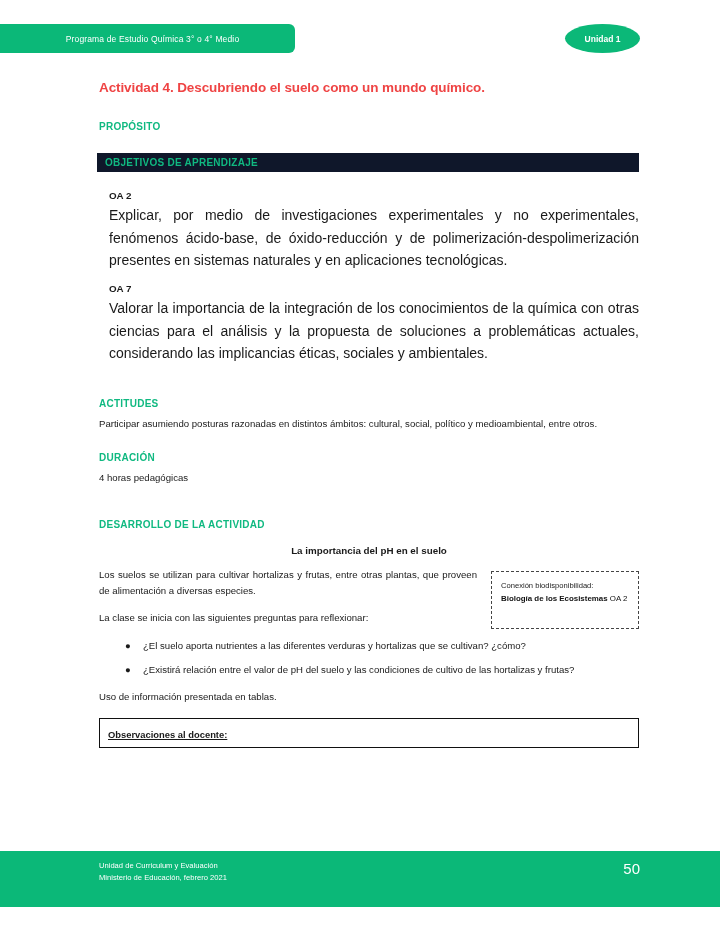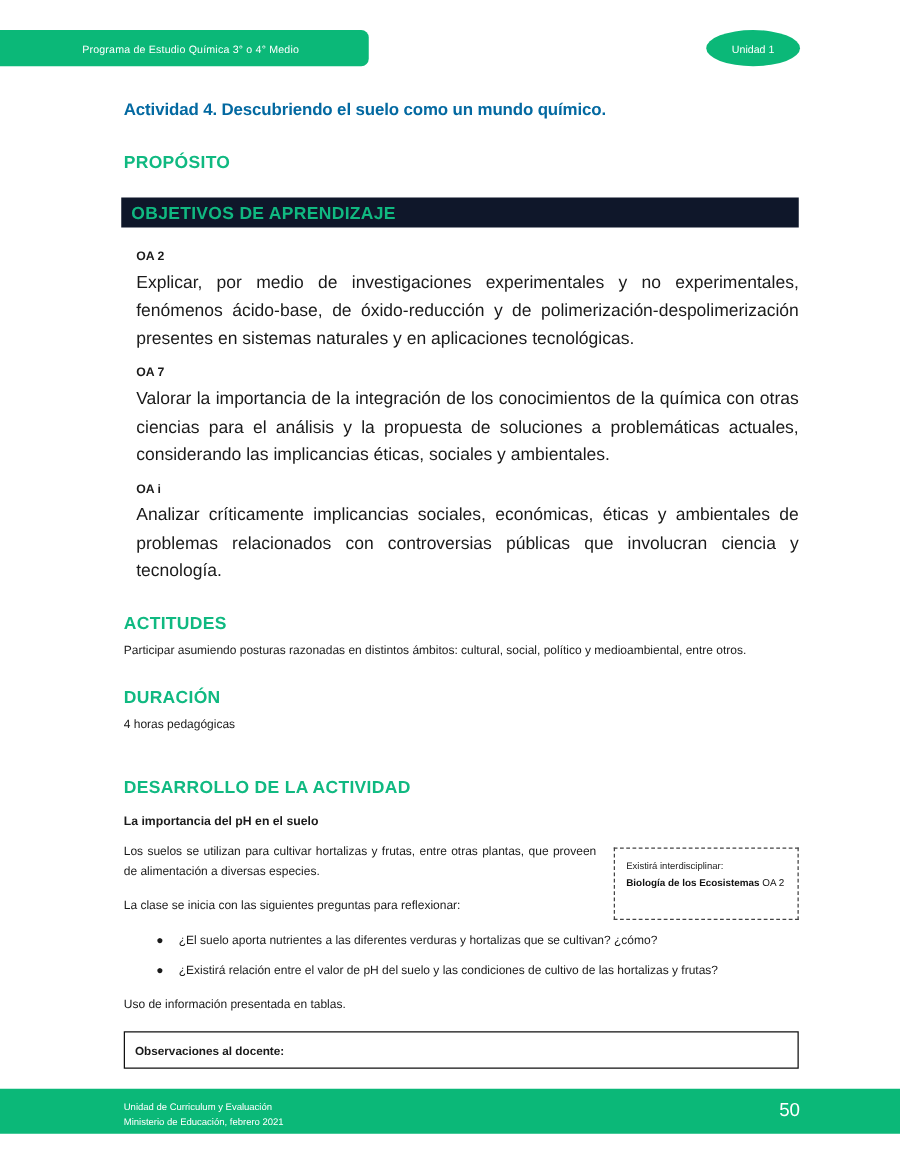--- a/index.html
+++ b/index.html
@@ -51,43 +51,43 @@
     height: 29px;
     background: #0bb878;
     border-radius: 50%;
     display: flex;
     align-items: center;
     justify-content: center;
   }
   .unit-badge-label {
     color: #ffffff;
     font-size: 8.5px;
-    font-weight: normal;
+    font-weight: bold;
     white-space: nowrap;
   }
 
   
   .content {
     position: absolute;
     left: 99px;
     top: 80px;
     width: 540px;
   }
 
   .activity-title {
-    color: #0369a1;
+    color: #ef4444;
     font-size: 13.5px;
     font-weight: bold;
     margin: 0 0 26px 0;
     letter-spacing: -0.1px;
   }
 
   .sec-head {
     color: #10b981;
-    font-size: 14px;
+    font-size: 10px;
     font-weight: bold;
     letter-spacing: 0.25px;
     margin: 0 0 7px 0;
   }
   .sec-head.boxed {
     background: #0f172a;
     padding: 4px 0 4px 8px;
     margin-left: -2px;
     margin-bottom: 10px;
   }
@@ -116,20 +116,21 @@
   .oa-text.last { margin-bottom: 0; }
 
   .spacer-lg { height: 22px; }
   .spacer-md { height: 14px; }
   .spacer-sm { height: 8px; }
 
   .subhead {
     font-size: 9.8px;
     font-weight: bold;
     margin: 0 0 11px 0;
+    text-align: center;
   }
 
   
   .conexion-box {
     float: right;
     width: 148px;
     border: 1px dashed #444444;
     padding: 8px 9px 14px 9px;
     margin: 4px 0 6px 14px;
     box-sizing: border-box;
@@ -169,33 +170,34 @@
     left: -18px;
     top: 0;
   }
 
   
   .obs-box {
     border: 1.2px solid #111111;
     padding: 5px 8px 5px 8px;
     margin-top: 14px;
     box-sizing: border-box;
+    text-decoration: underline;
   }
   .obs-label {
     font-size: 9.4px;
     font-weight: bold;
   }
 
   
   .page-footer {
     position: absolute;
     left: 0;
     bottom: 25px;
     width: 100%;
-    height: 36px;
+    height: 56px;
     background: #0bb878;
   }
   .footer-inner {
     position: absolute;
     left: 99px;
     right: 80px;
     top: 9px;
     display: flex;
     justify-content: space-between;
     align-items: flex-start;
@@ -238,24 +240,20 @@
   <div>
     <div class="oa-label">OA 2</div>
     <p class="oa-text">Explicar, por medio de investigaciones experimentales y no experimentales, fenómenos ácido-base, de óxido-reducción y de polimerización-despolimerización presentes en sistemas naturales y en aplicaciones tecnológicas.</p>
   </div>
 
   <div>
     <div class="oa-label">OA 7</div>
     <p class="oa-text">Valorar la importancia de la integración de los conocimientos de la química con otras ciencias para el análisis y la propuesta de soluciones a problemáticas actuales, considerando las implicancias éticas, sociales y ambientales.</p>
   </div>
 
-  <div>
-    <div class="oa-label">OA i</div>
-    <p class="oa-text last">Analizar críticamente implicancias sociales, económicas, éticas y ambientales de problemas relacionados con controversias públicas que involucran ciencia y tecnología.</p>
-  </div>
 
   <div class="spacer-lg"></div>
 
   <div class="sec-head">ACTITUDES</div>
   <p class="body">Participar asumiendo posturas razonadas en distintos ámbitos: cultural, social, político y medioambiental, entre otros.</p>
 
   <div class="spacer-sm"></div>
 
   <div class="sec-head">DURACIÓN</div>
   <p class="body">4 horas pedagógicas</p>
@@ -264,21 +262,21 @@
 
   <div class="sec-head">DESARROLLO DE LA ACTIVIDAD</div>
 
   <div class="spacer-sm"></div>
 
   <div class="subhead">La importancia del pH en el suelo</div>
 
   <div class="clearfix">
 
     <div class="conexion-box">
-      <div class="conexion-line1">Existirá interdisciplinar:</div>
+      <div class="conexion-line1">Conexión biodisponibilidad:</div>
       <div class="conexion-line2">
         <b>Biología de los Ecosistemas</b>
         <span class="conexion-oa">OA 2</span>
       </div>
     </div>
 
     <p class="body">Los suelos se utilizan para cultivar hortalizas y frutas, entre otras plantas, que proveen de alimentación a diversas especies.</p>
 
     <p class="body">La clase se inicia con las siguientes preguntas para reflexionar:</p>
 

